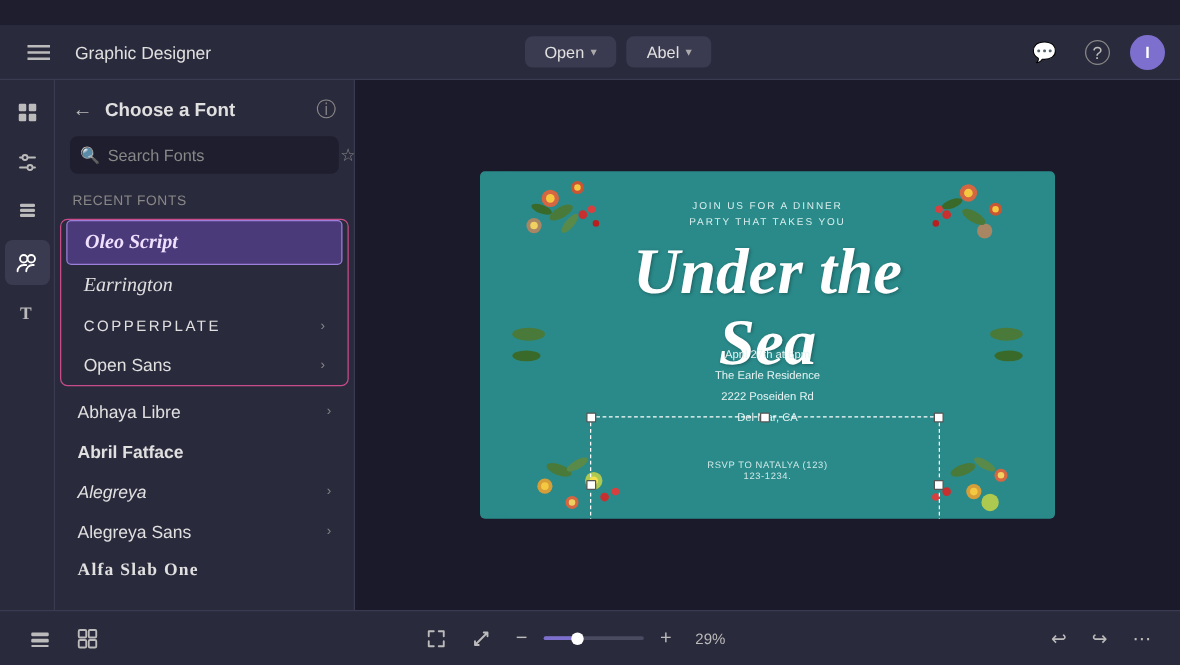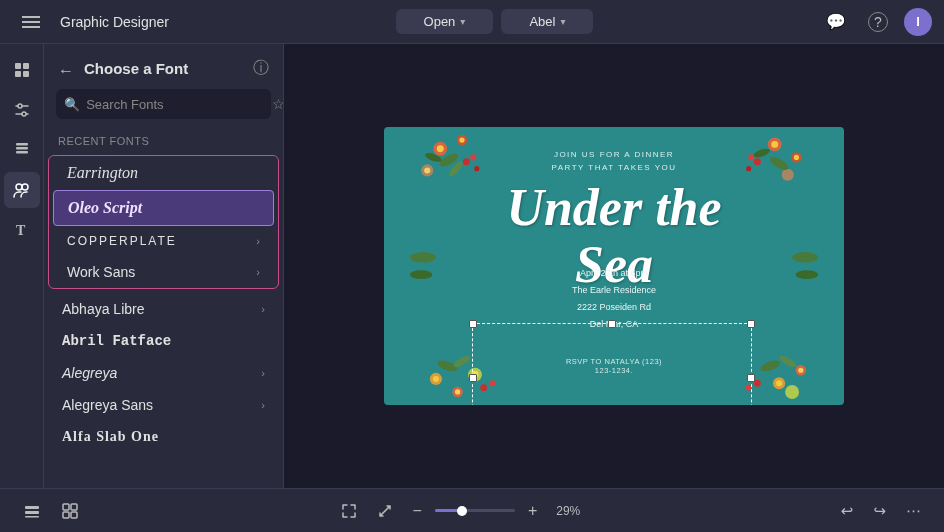--- a/index.html
+++ b/index.html
@@ -17,20 +17,21 @@
     
     .topbar {
       background: #2a2a3d;
       height: 44px;
       display: flex;
       align-items: center;
       padding: 0 12px;
       justify-content: space-between;
       flex-shrink: 0;
       border-bottom: 1px solid #3a3a50;
+      margin-top: 20px;
     }
     .topbar-left {
       display: flex;
       align-items: center;
       gap: 10px;
     }
     .hamburger-icon {
       display: flex;
       flex-direction: column;
       gap: 3px;
@@ -51,21 +52,21 @@
     .topbar-center {
       display: flex;
       align-items: center;
       gap: 8px;
     }
     .btn-dropdown {
       background: #3a3a50;
       color: #e0e0e0;
       border: none;
       border-radius: 6px;
-      padding: 5px 28px;
+      padding: 5px 16px;
       font-size: 13px;
       cursor: pointer;
       display: flex;
       align-items: center;
       gap: 5px;
     }
     .chevron-down {
       font-size: 10px;
       color: #aaa;
     }
@@ -232,21 +233,21 @@
       border-radius: 4px;
       margin: 0 4px;
       justify-content: space-between;
     }
     .font-item.selected { background: #4a3a7a; border: 1.5px solid #9b7fdb; }
     .font-name { font-size: 14px; color: #e0e0e0; }
     .font-name.oleo { font-family: cursive; font-style: italic; font-weight: 700; color: #f0e0ff; font-size: 16px; }
     .font-name.earrington { font-family: cursive; font-style: italic; font-size: 16px; color: #e0e0e0; }
     .font-name.copperplate { font-variant: small-caps; letter-spacing: 2px; font-size: 12px; color: #e0e0e0; text-transform: uppercase; }
     .font-name.work-sans { font-family: Arial, sans-serif; font-weight: 500; color: #e0e0e0; }
-    .font-name.abril { font-weight: 900; font-family: Liberation Mono, monospace; }
+    .font-name.abril { font-weight: 900; font-family: Liberation Sans, sans-serif; }
     .font-name.alfa { font-weight: 900; font-family: 'Georgia', serif; letter-spacing: 1px; }
     .chevron-right { color: #888; font-size: 11px; }
 
     
     .recent-section {
       border: 1.5px solid #c84b8a;
       margin: 4px 4px;
       border-radius: 6px;
       overflow: hidden;
     }
@@ -516,35 +517,35 @@
         </button>
 
       </div>
     </div>
 
     <div class="font-list">
 
       <div class="section-label">Recent Fonts</div>
       <div class="recent-section">
 
+        <div class="font-item selected">
+          <span class="font-name oleo">Oleo Script</span>
+        </div>
+
         <div class="font-item">
           <span class="font-name earrington">Earrington</span>
-        </div>
-
-        <div class="font-item selected">
-          <span class="font-name oleo">Oleo Script</span>
         </div>
 
         <div class="font-item">
           <span class="font-name copperplate">Copperplate</span>
           <span class="chevron-right">›</span>
         </div>
 
         <div class="font-item">
-          <span class="font-name work-sans">Work Sans</span>
+          <span class="font-name work-sans">Open Sans</span>
           <span class="chevron-right">›</span>
         </div>
       </div>
 
 
       <div class="font-item">
         <span class="font-name">Abhaya Libre</span>
         <span class="chevron-right">›</span>
       </div>
       <div class="font-item">

